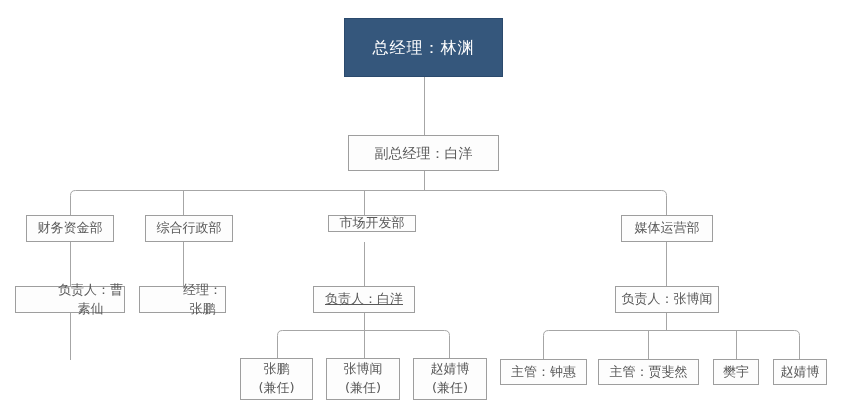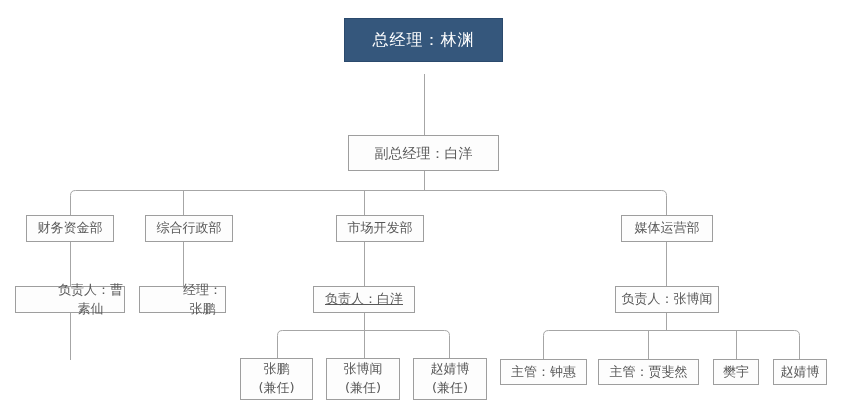--- a/index.html
+++ b/index.html
@@ -24,31 +24,31 @@
     color: #595959;
     display: flex;
     align-items: center;
     justify-content: center;
     text-align: center;
     font-size: 13px;
     line-height: 1.45;
     white-space: pre-line;
   }
   .n-root {
-    left: 344px; top: 18px; width: 159px; height: 44px;
+    left: 344px; top: 18px; width: 159px; height: 59px;
     background: #35577c;
     border-color: #2b4a6d;
     color: #ffffff;
     font-size: 16px;
     letter-spacing: 1px;
   }
   .n-deputy   { left: 348px; top: 135px; width: 151px; height: 36px; font-size: 14px; }
   .n-dept1    { left: 26px;  top: 215px; width: 88px;  height: 27px; }
   .n-dept2    { left: 139px; top: 215px; width: 88px;  height: 27px; margin-left: 6px; }
-  .n-dept3    { left: 336px; top: 215px; width: 88px;  height: 27px; }
+  .n-dept3    { left: 328px; top: 215px; width: 88px;  height: 17px; }
   .n-dept4    { left: 621px; top: 215px; width: 92px;  height: 27px; text-align: center; }
   .n-lead1    { left: 15px;  top: 286px; width: 110px; height: 27px; padding-left: 41px; }
   .n-lead2    { left: 139px; top: 286px; width: 87px;  height: 27px; padding-left: 40px; }
   .n-lead3    { left: 313px; top: 286px; width: 102px; height: 27px; text-decoration: underline; }
   .n-lead4    { left: 615px; top: 286px; width: 104px; height: 27px; }
   .n-cashier  { left: 20px;  top: 360px; width: 100px; height: 26px; }
   .n-mkt1     { left: 240px; top: 358px; width: 73px;  height: 42px; }
   .n-mkt2     { left: 326px; top: 358px; width: 74px;  height: 42px; }
   .n-mkt3     { left: 413px; top: 358px; width: 74px;  height: 42px; }
   .n-media1   { left: 500px; top: 359px; width: 87px;  height: 26px; }

